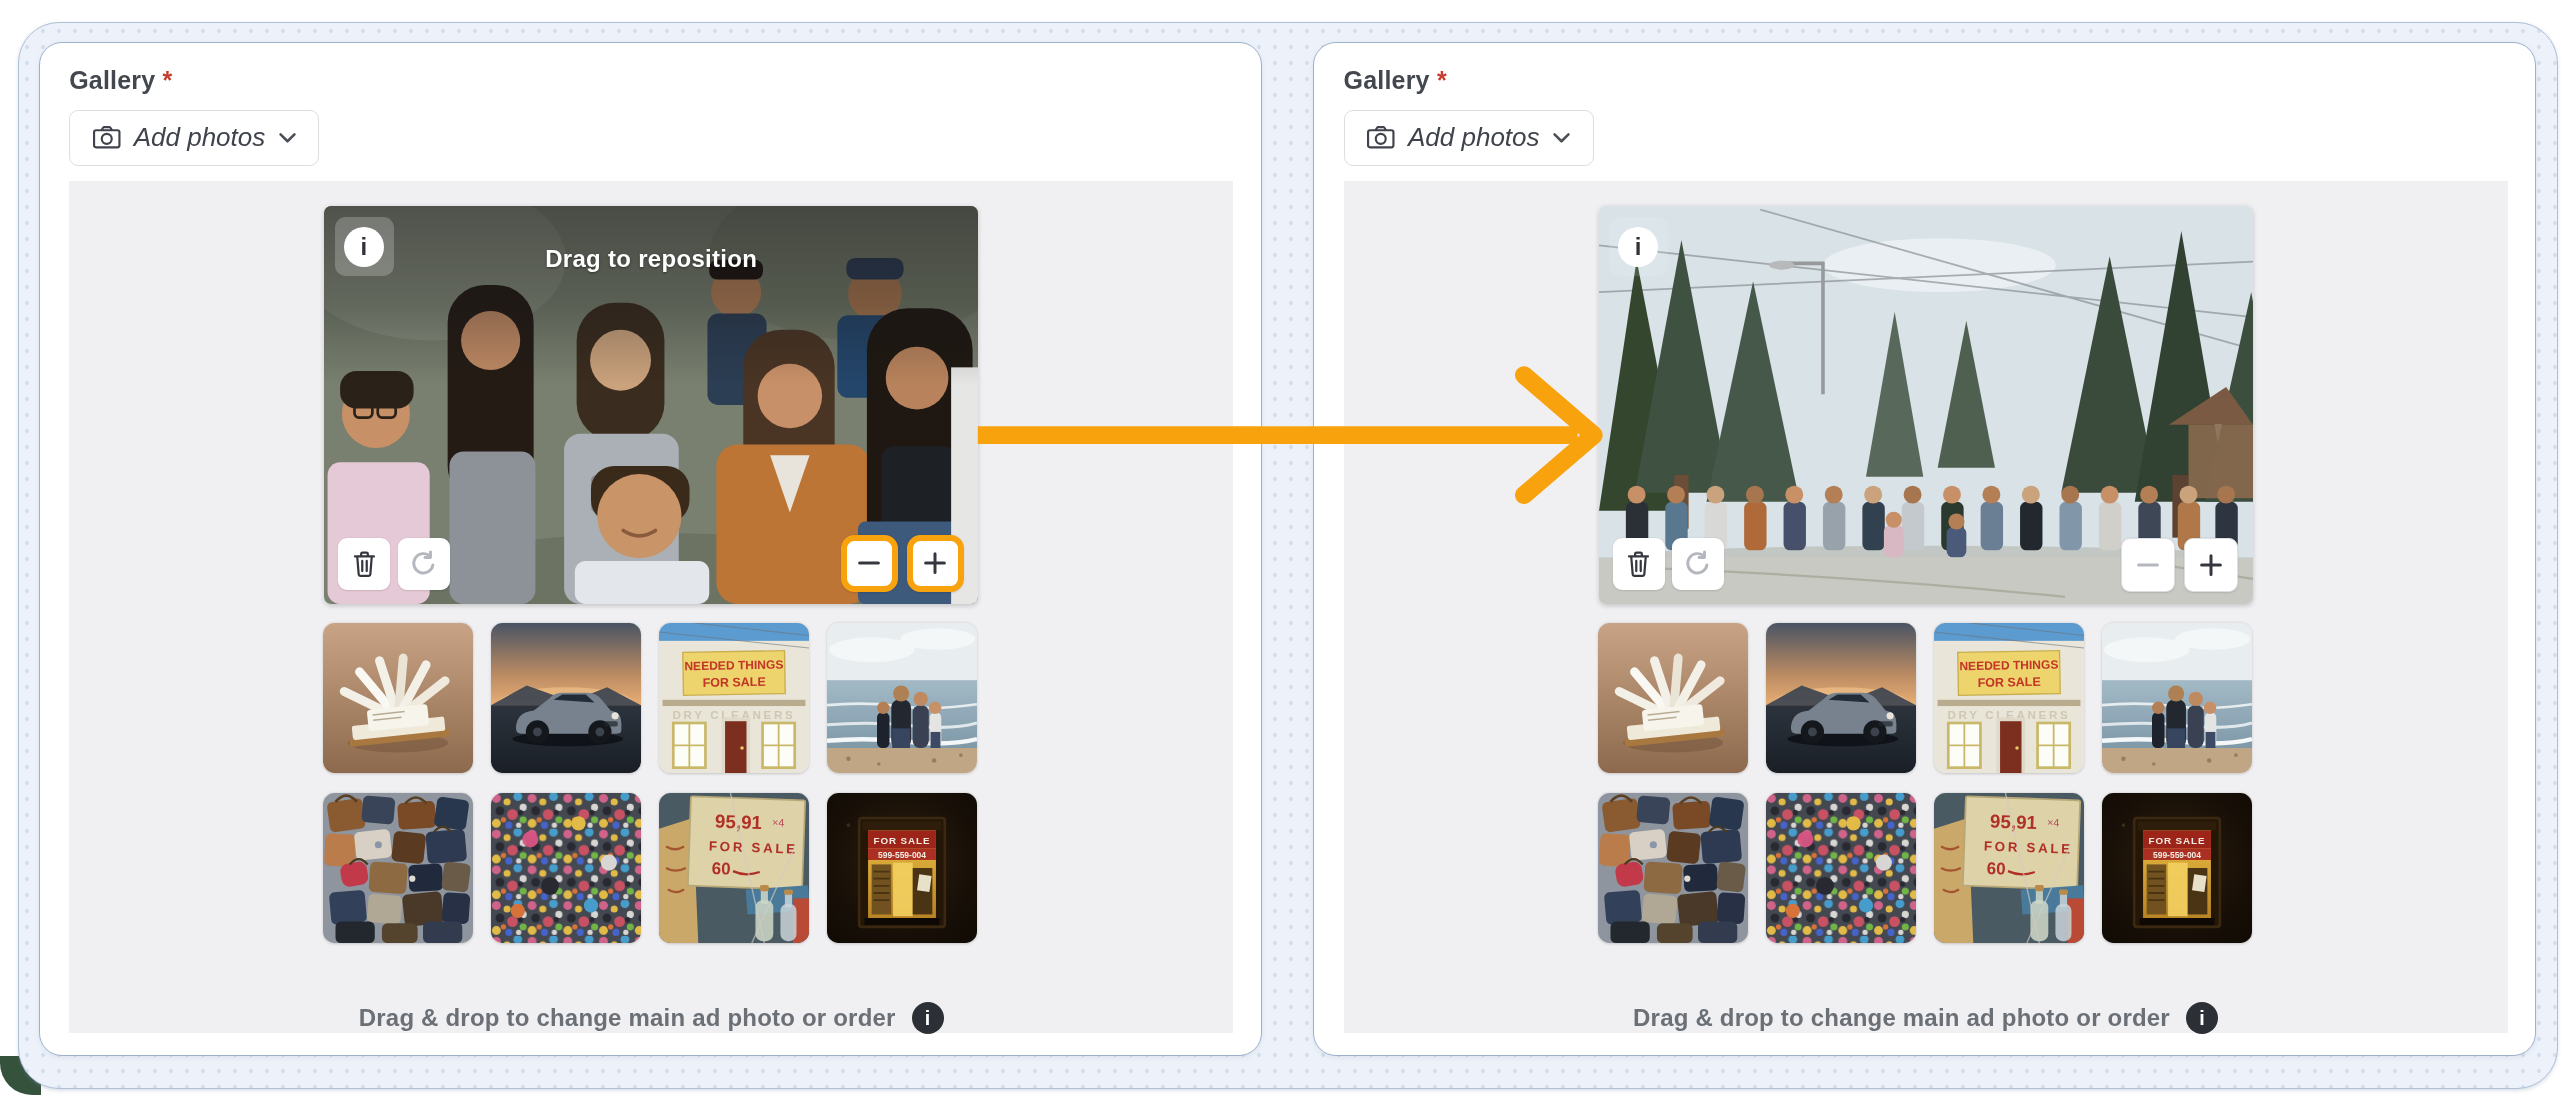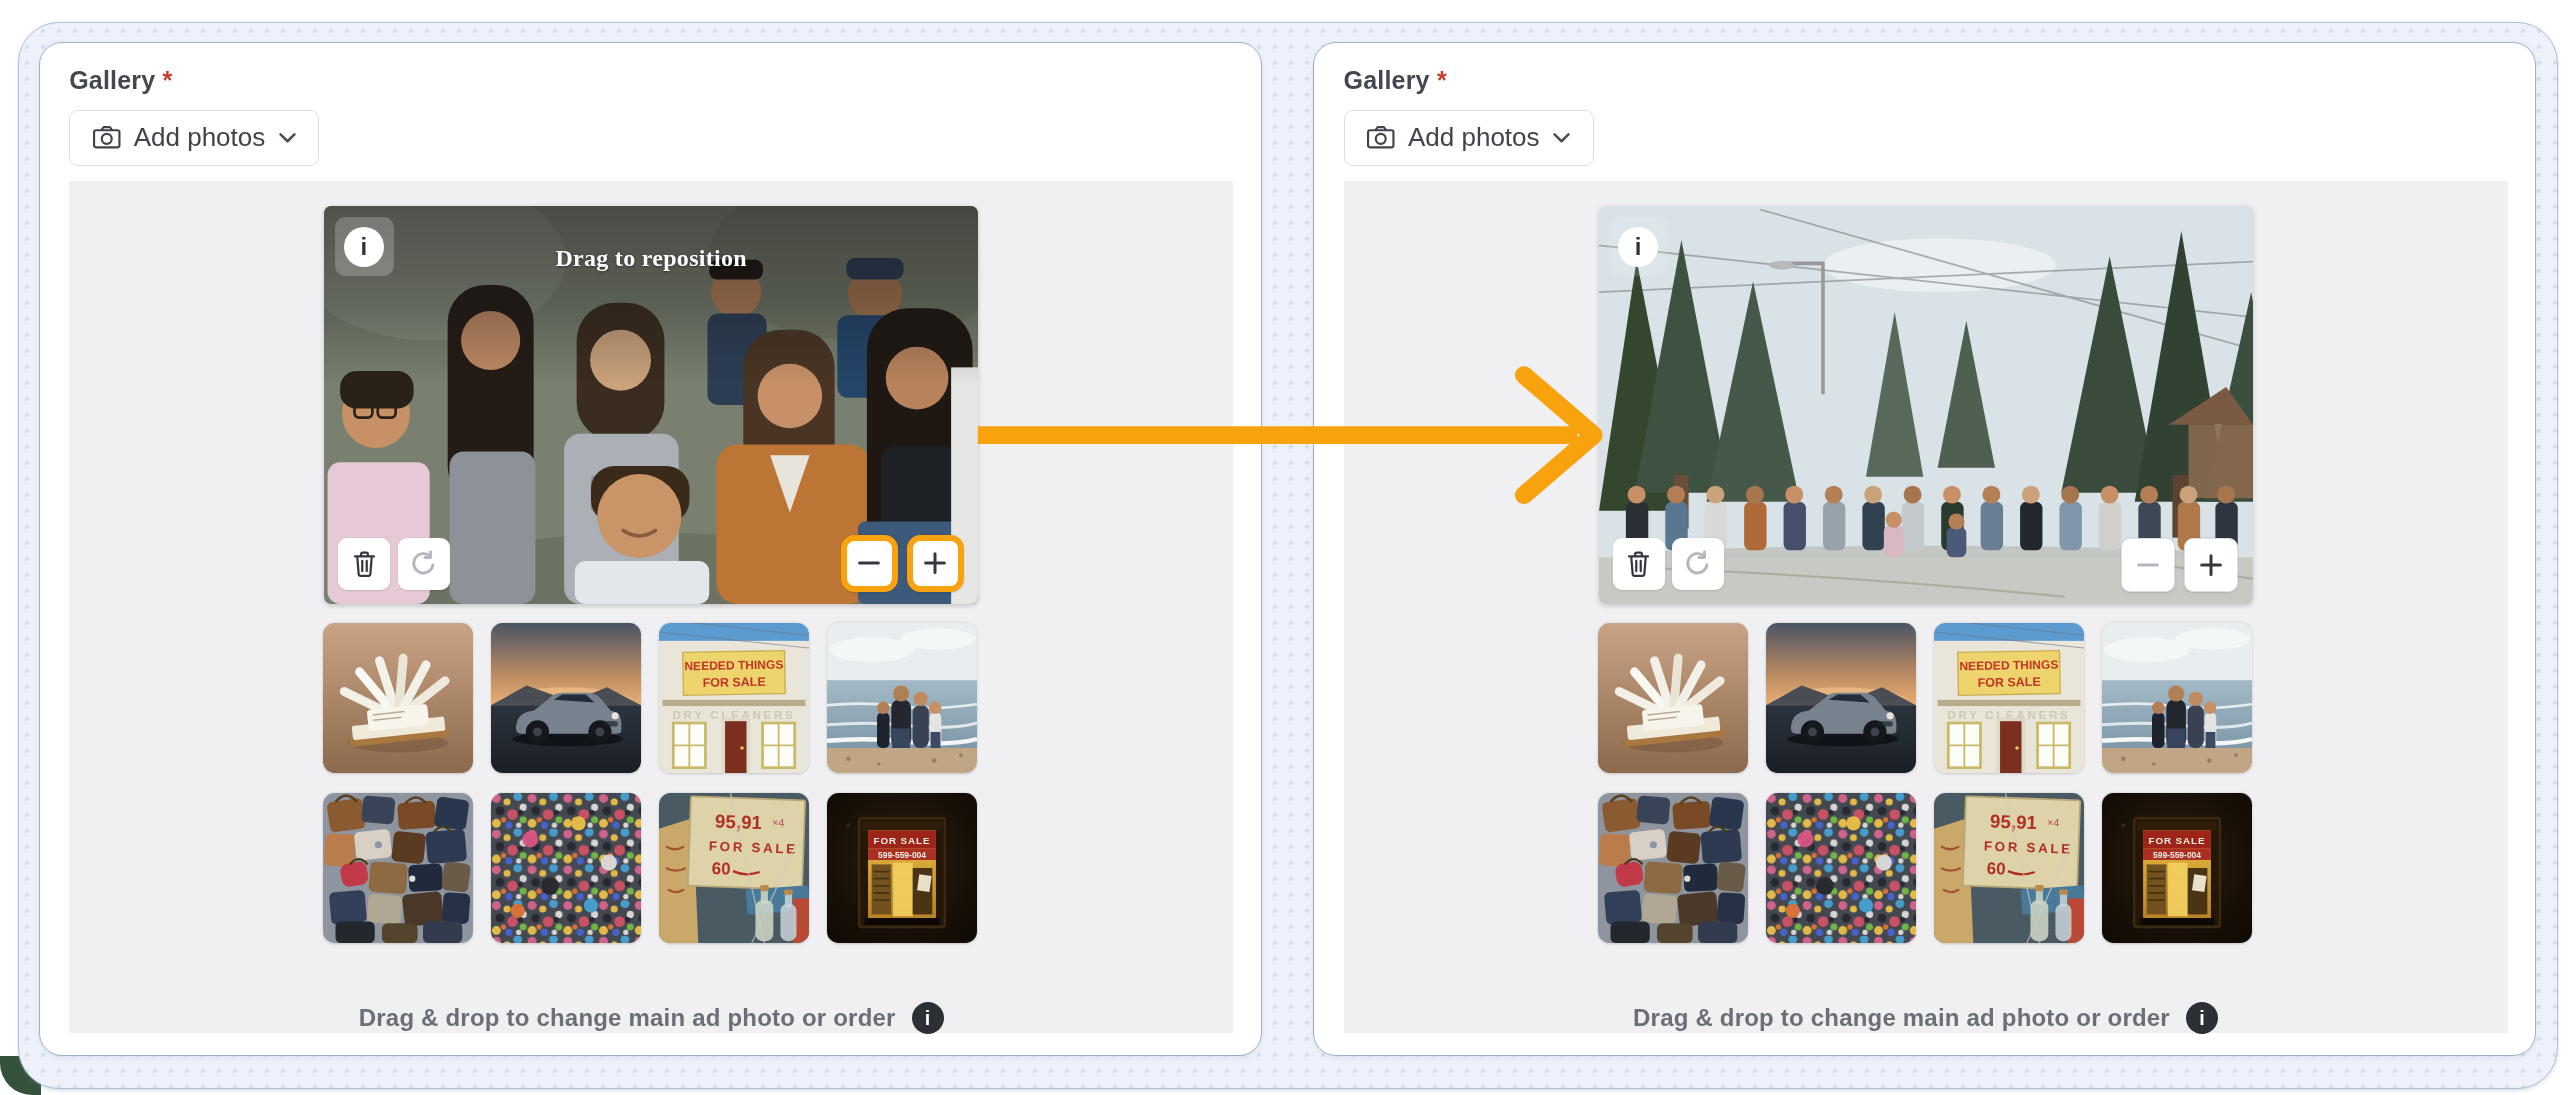--- a/index.html
+++ b/index.html
@@ -13,34 +13,34 @@
     border:1.8px solid var(--surface-border,#AEBFD6);
     box-shadow:0 1.8px 3.6px rgba(120,140,170,.25);}
   .panel{position:absolute;top:19.7px;width:1223px;height:1014px;background:#fff;
     border:1.8px solid var(--panel-border,#9DB2CA);border-radius:23px;
     box-shadow:0 1.8px 5.4px rgba(90,110,140,.10);padding:21.5px 29.5px;}
   .panel.left{left:19.7px;}
   .panel.right{left:1294px;}
   .field-label{font-size:25px;font-weight:700;color:var(--text-dark,#43474E);letter-spacing:0.2px;margin:1.8px 0 14.3px 0;}
   .field-label .req{color:var(--required-red,#C63D2F);margin-left:7.2px;font-weight:700;}
   .add-photos{display:inline-flex;align-items:center;gap:12.5px;height:56px;padding:0 21.5px;background:#fff;
-    border:1.8px solid var(--control-border,#DCDEE2);border-radius:9px;font-size:26px;color:#3F434B;cursor:pointer;}
+    border:1.8px solid var(--control-border,#DCDEE2);border-radius:9px;font-size:26px;color:#3F434B;cursor:pointer;font-style:italic;}
   .add-photos svg{display:block;}
   .content{position:absolute;left:29.5px;top:138px;width:1164px;height:852px;background:var(--content-bg,#F0F0F2);}
   .main-photo{position:absolute;left:255px;top:25px;width:654px;height:398px;border-radius:7.2px;overflow:hidden;
     box-shadow:0 1.8px 5.4px rgba(0,0,0,.18);}
   .photo-art{position:absolute;inset:0;width:100%;height:100%;display:block;}
   .shade{position:absolute;left:0;top:0;right:0;height:179px;
     background:linear-gradient(to bottom, rgba(20,20,24,.48), rgba(20,20,24,.30) 55%, rgba(20,20,24,0));}
   .info-halo{position:absolute;left:10.7px;top:10.7px;width:59px;height:59px;border-radius:10.7px;background:rgba(255,255,255,.22);}
   .info-badge{display:flex;align-items:center;justify-content:center;border-radius:50%;font-weight:800;}
   .info-badge.light{position:absolute;left:19.7px;top:20.6px;width:40px;height:40px;background:#fff;color:#303439;font-size:24px;cursor:pointer;}
   .info-badge.dark{width:32px;height:32px;background:#2C3036;color:#fff;font-size:19.7px;cursor:pointer;flex:none;}
   .overlay-text{position:absolute;left:0;right:0;top:39px;text-align:center;color:#fff;font-size:24px;font-weight:700;
-    text-shadow:0 0.9px 2.7px rgba(0,0,0,.45);letter-spacing:0.3px;font-family:Liberation Serif, serif;}
+    text-shadow:0 0.9px 2.7px rgba(0,0,0,.45);letter-spacing:0.3px;}
   .controls-left{position:absolute;left:14.3px;bottom:14.3px;display:flex;gap:7.2px;}
   .controls-right{position:absolute;right:14.3px;bottom:12.5px;display:flex;gap:9px;align-items:center;}
   .ctl{width:52px;height:52px;background:#fff;border:none;border-radius:9px;display:flex;align-items:center;
     justify-content:center;cursor:pointer;box-shadow:0 0.9px 1.8px rgba(0,0,0,.12);padding:0;}
   .ctl.zoom{width:54px;height:54px;border:1.8px solid var(--control-border,#DCDEE2);}
   .ctl.zoom.hl{width:57px;height:57px;border:6.3px solid var(--accent-orange,#F8A20D);border-radius:13.4px;}
   .glyph-dark{color:#34383E;} .glyph-dim{color:#B4B8BE;}
   .thumb-grid{position:absolute;left:254px;top:442px;display:grid;grid-template-columns:repeat(4,150px);
     grid-auto-rows:150px;gap:19.7px 18px;}
   .thumb{border-radius:11.6px;overflow:hidden;box-shadow:0 0.9px 2.7px rgba(0,0,0,.18);cursor:grab;}

